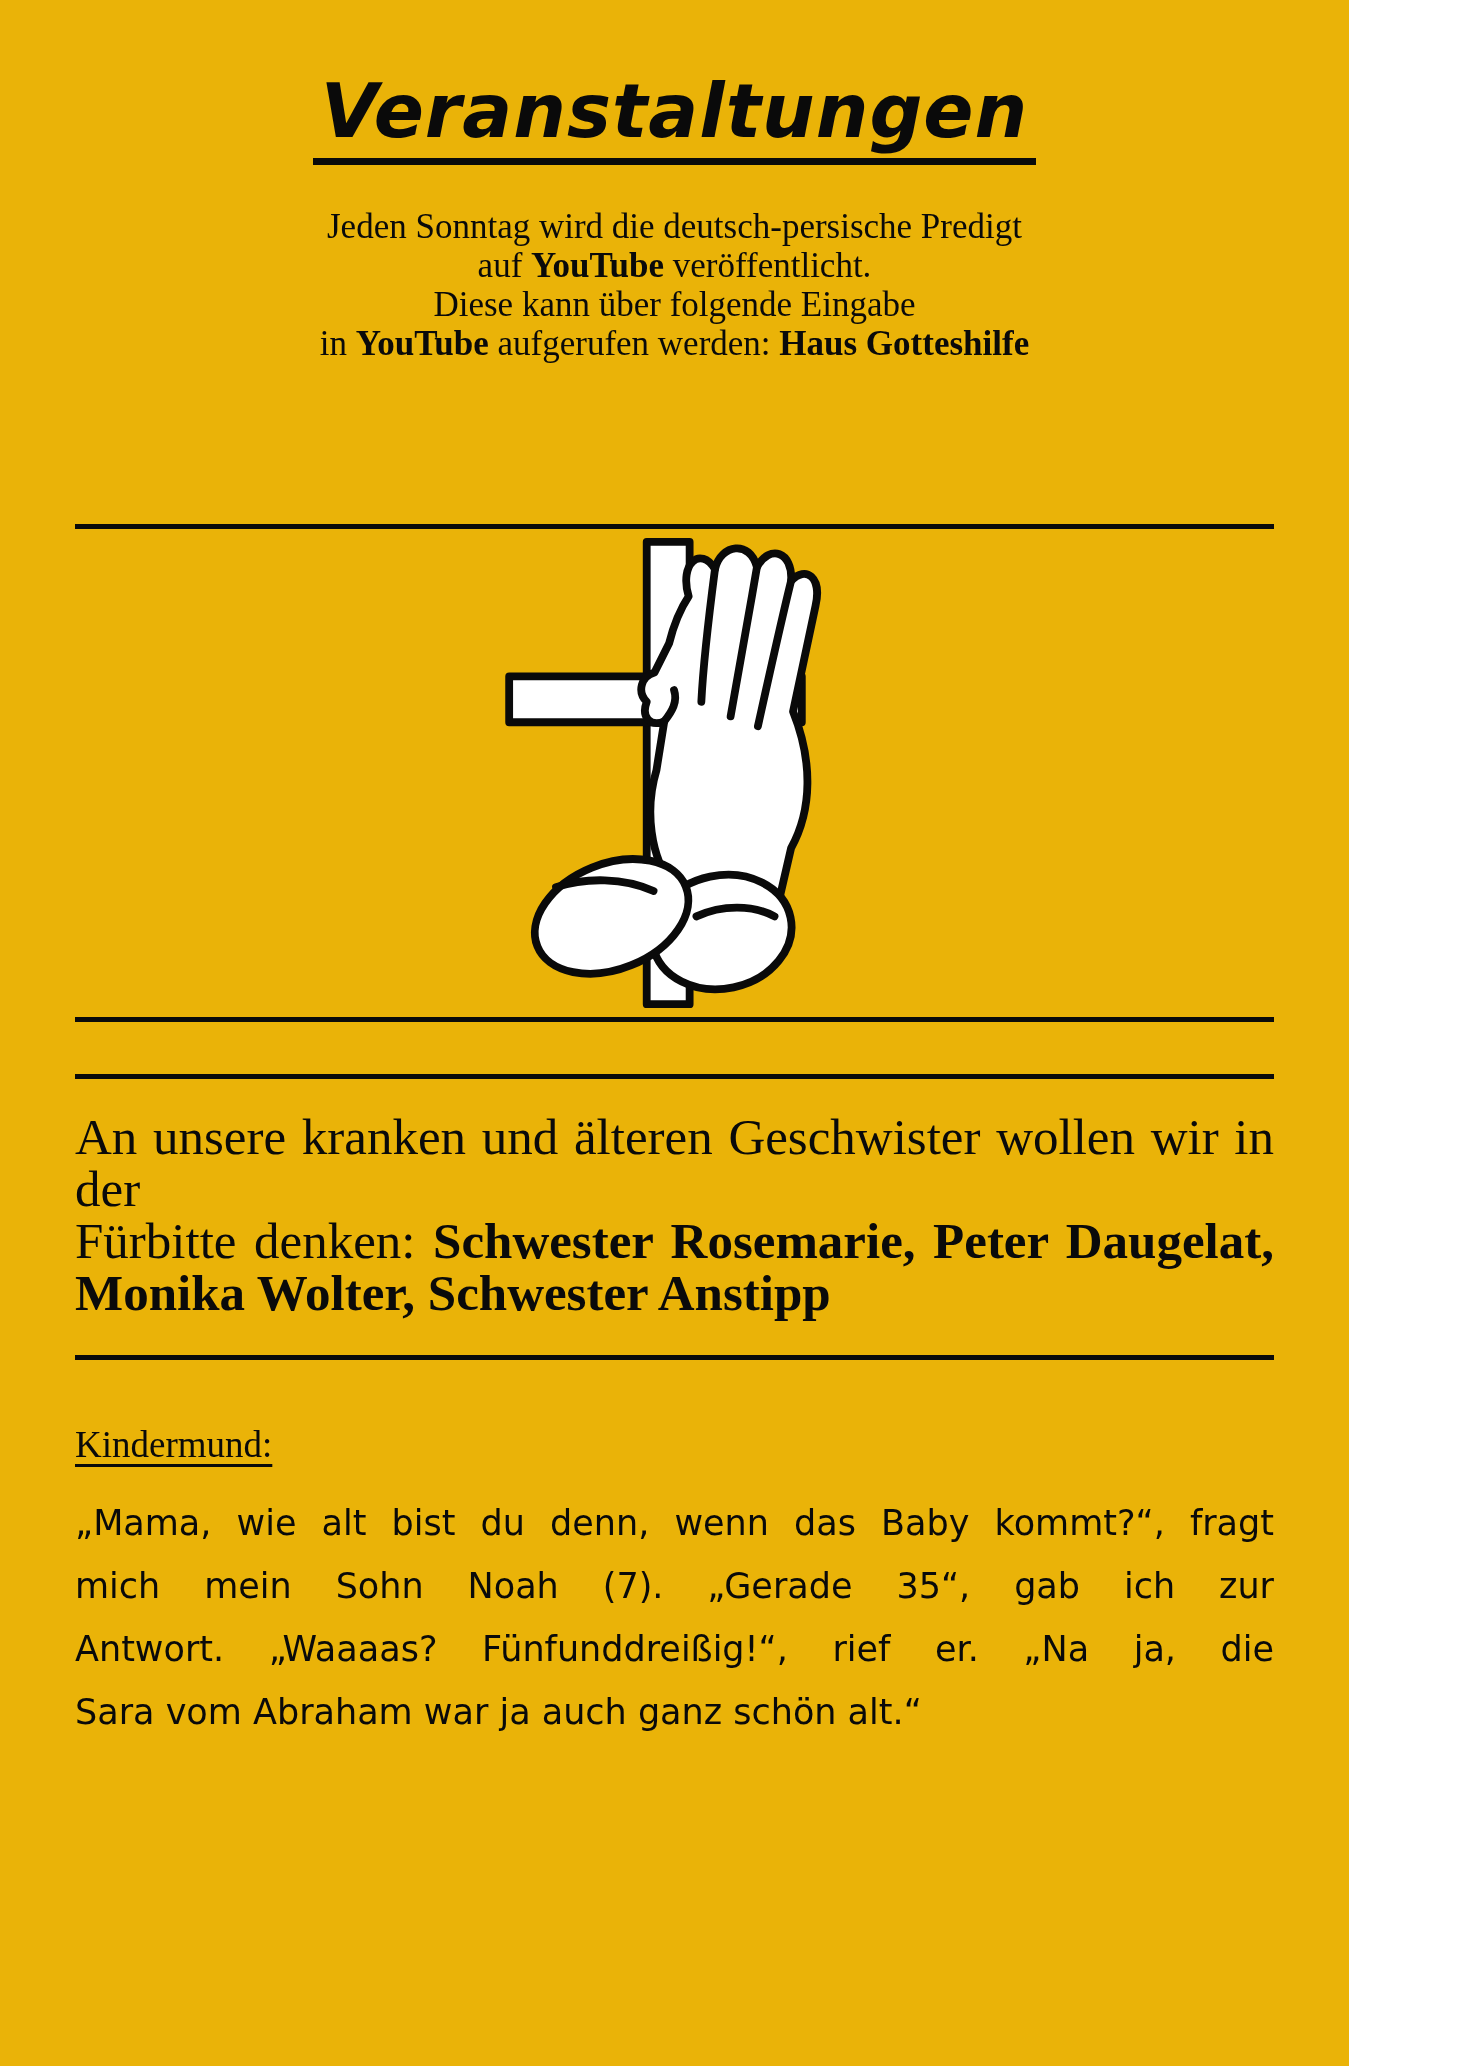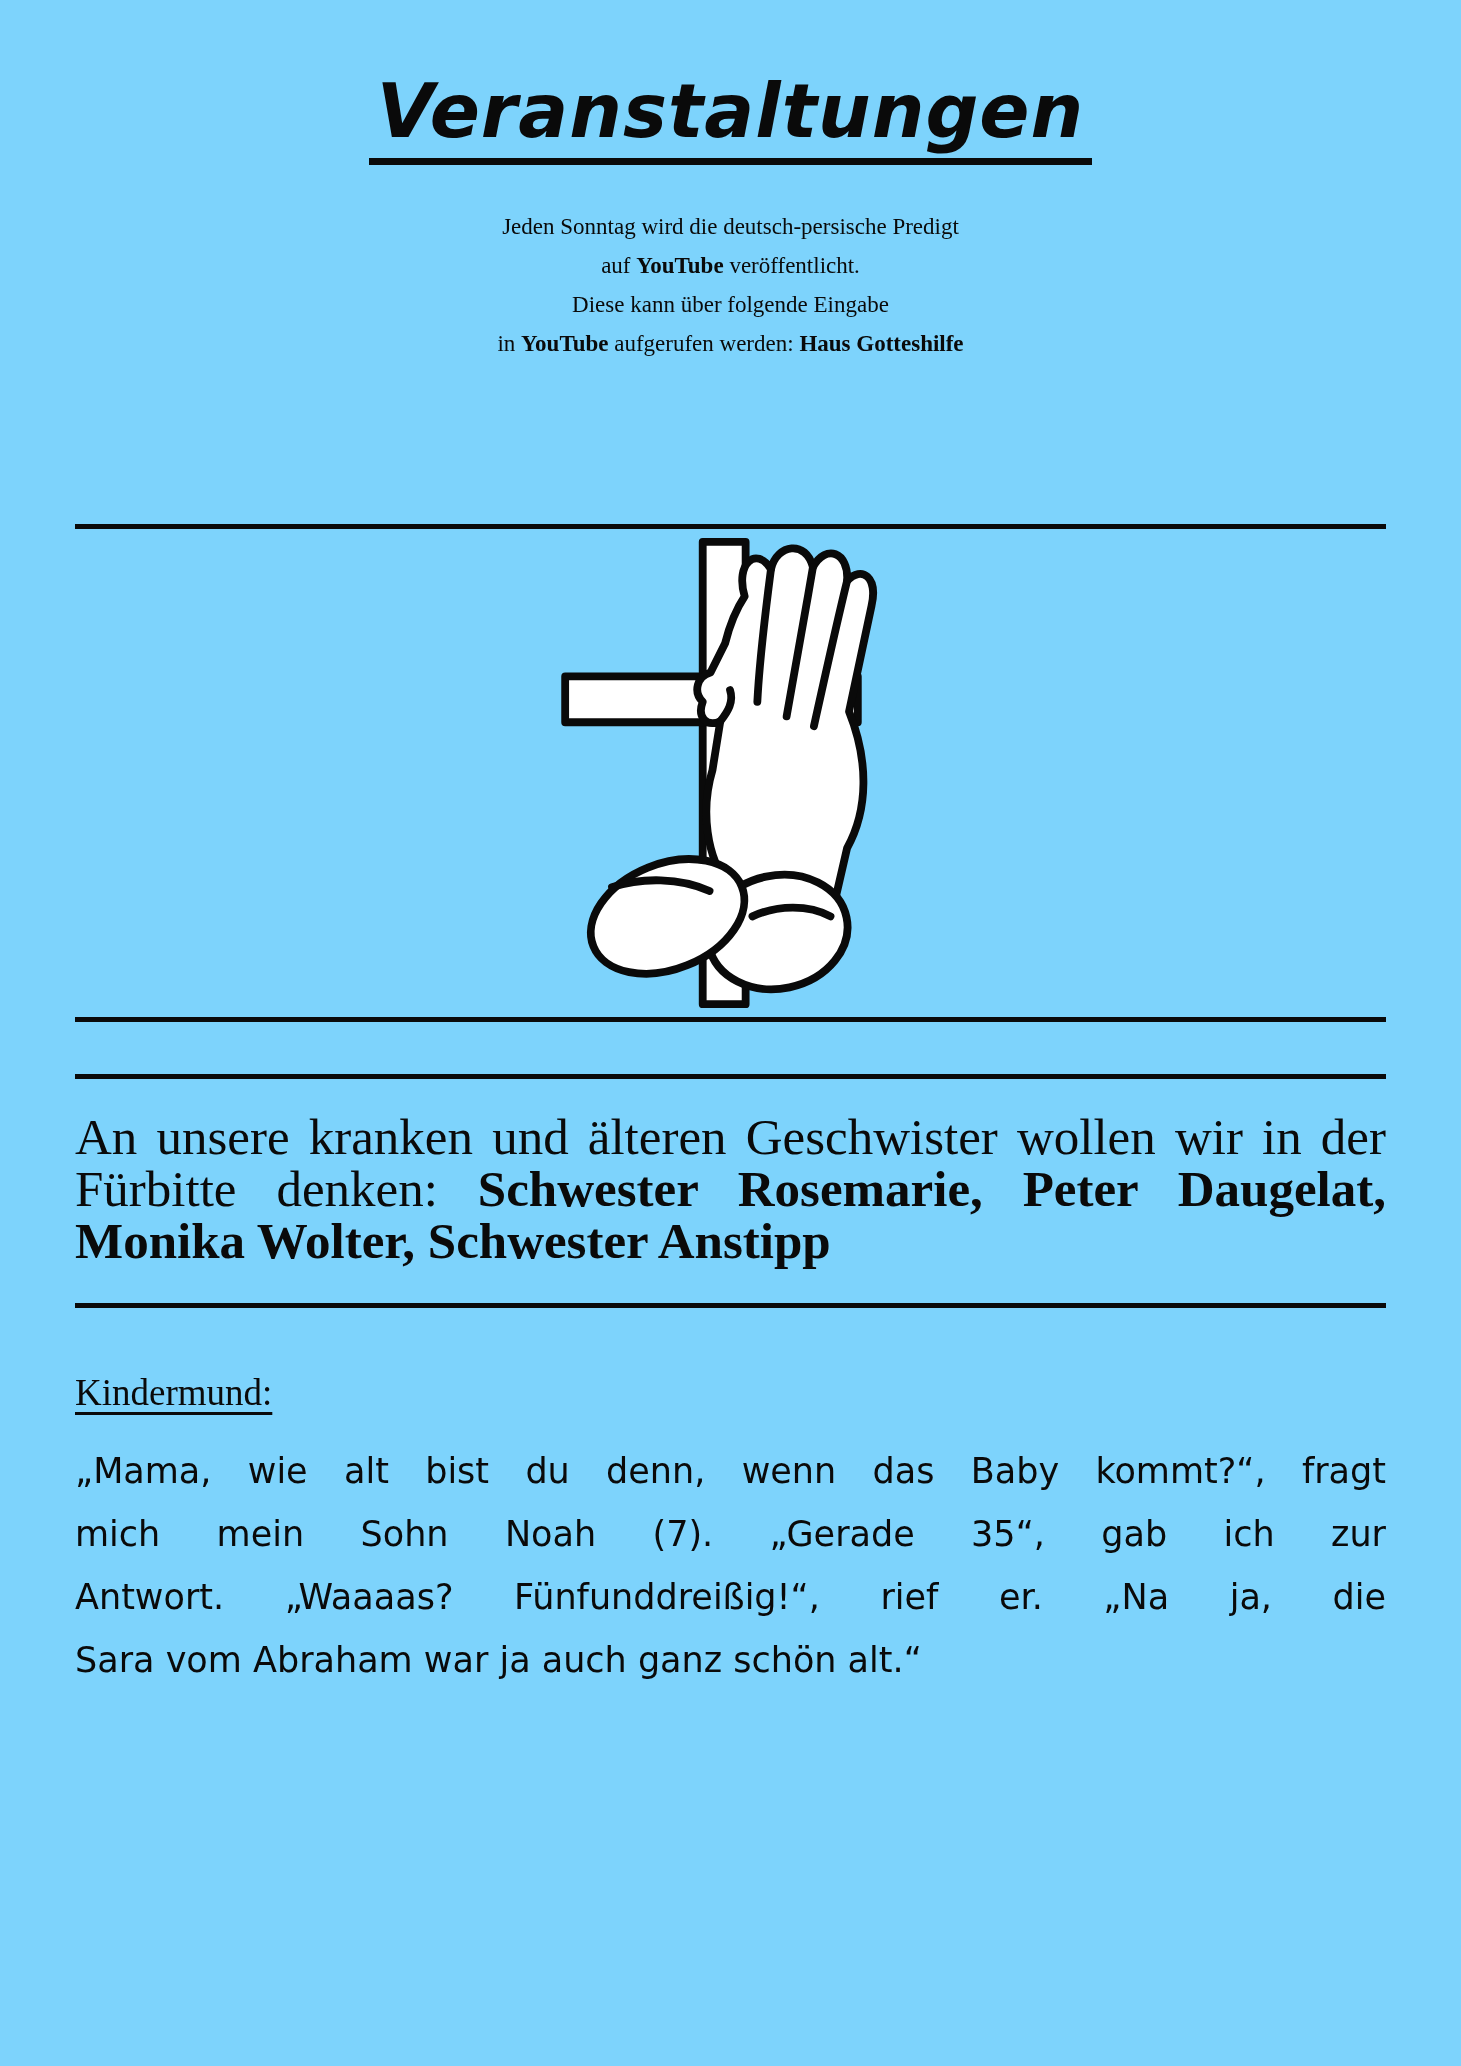--- a/index.html
+++ b/index.html
@@ -2,23 +2,23 @@
 <html lang="de"><head>
 <meta charset="utf-8">
 <style>
   html, body {
     margin: 0;
     padding: 0;
     background: #ffffff;
   }
   .page {
     position: relative;
-    width: 1461px;
+    width: 1349px;
     height: 2066px;
-    background: #7dd3fc;
+    background: #eab308;
     color: #0a0a0a;
     overflow: hidden;
     font-family: "Liberation Serif", "DejaVu Serif", serif;
   }
   .content {
     margin: 0 75px;
   }
   
   .title-wrap {
     padding-top: 70px;
@@ -31,21 +31,21 @@
     font-weight: 700;
     font-style: italic;
     line-height: 1.12;
     letter-spacing: 1px;
     border-bottom: 7px solid #0a0a0a;
     padding: 0 8px 5px 8px;
   }
   
   .intro {
     margin-top: 42px;
-    font-size: 23px;
+    font-size: 35px;
     line-height: 39px;
   }
   .intro .line { text-align: center; }
   
   .divider {
     border: none;
     border-top: 5px solid #0a0a0a;
     margin: 0 75px;
   }
   .divider.d1 { margin-top: 161px; }

